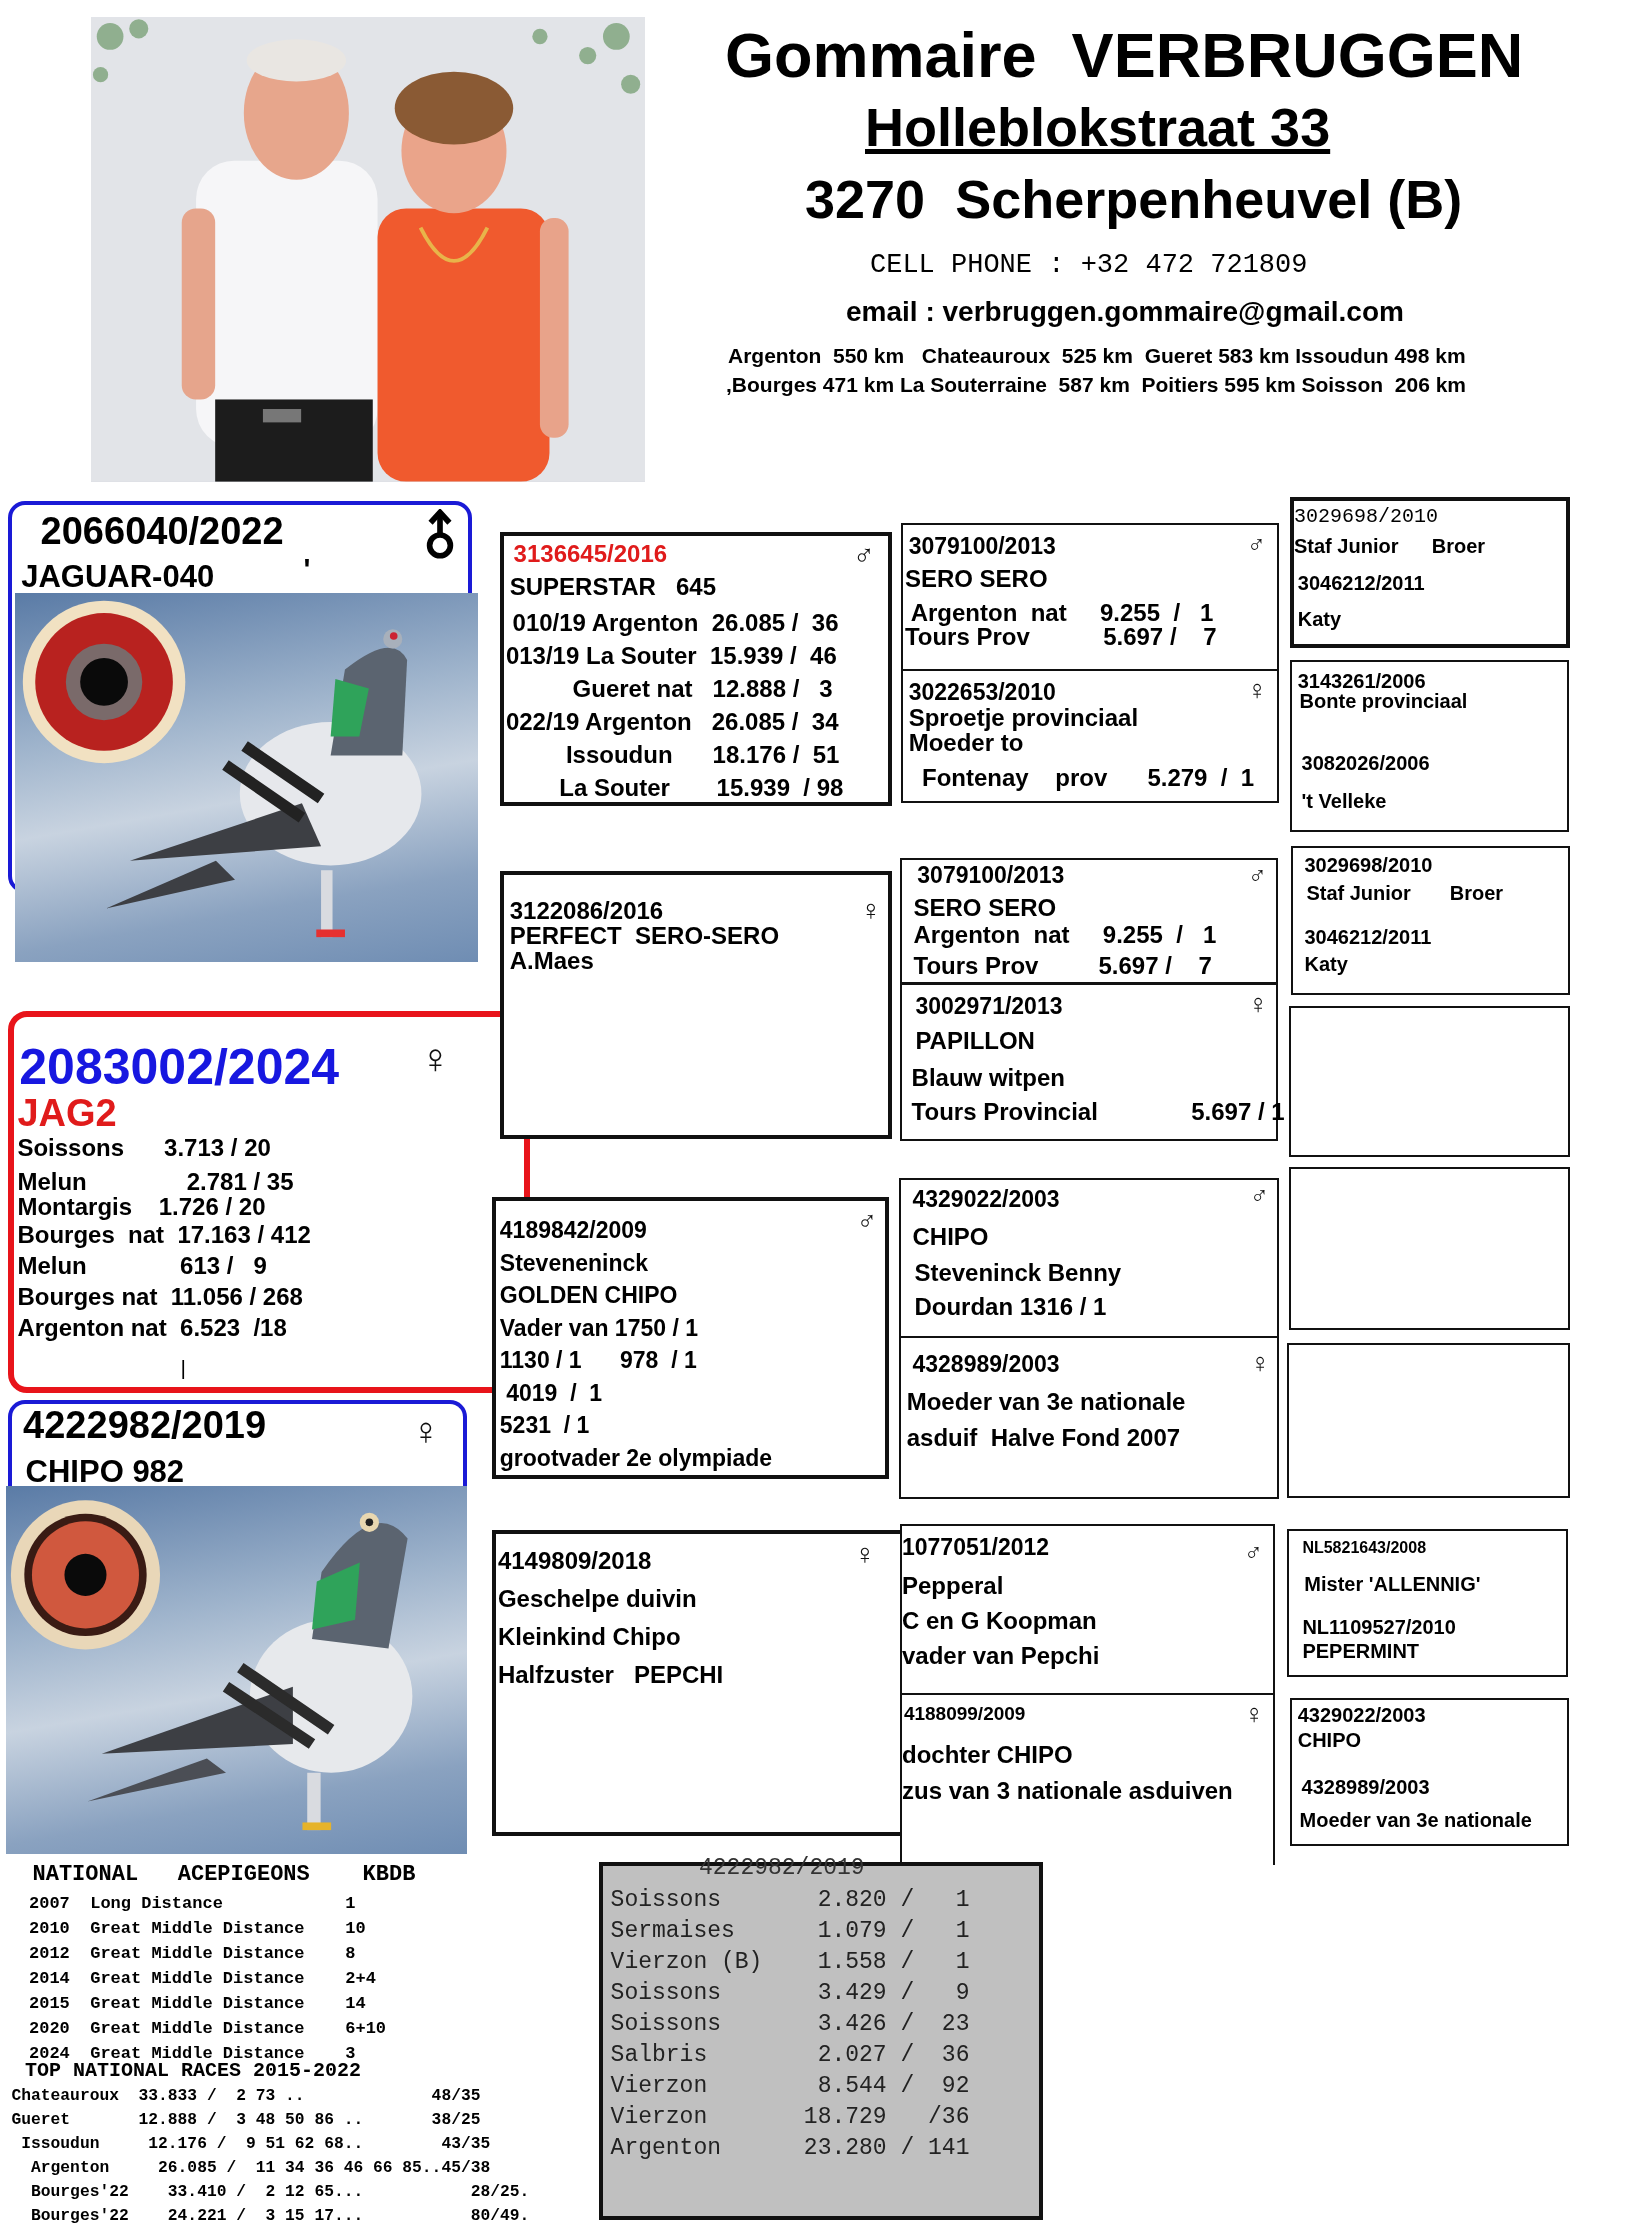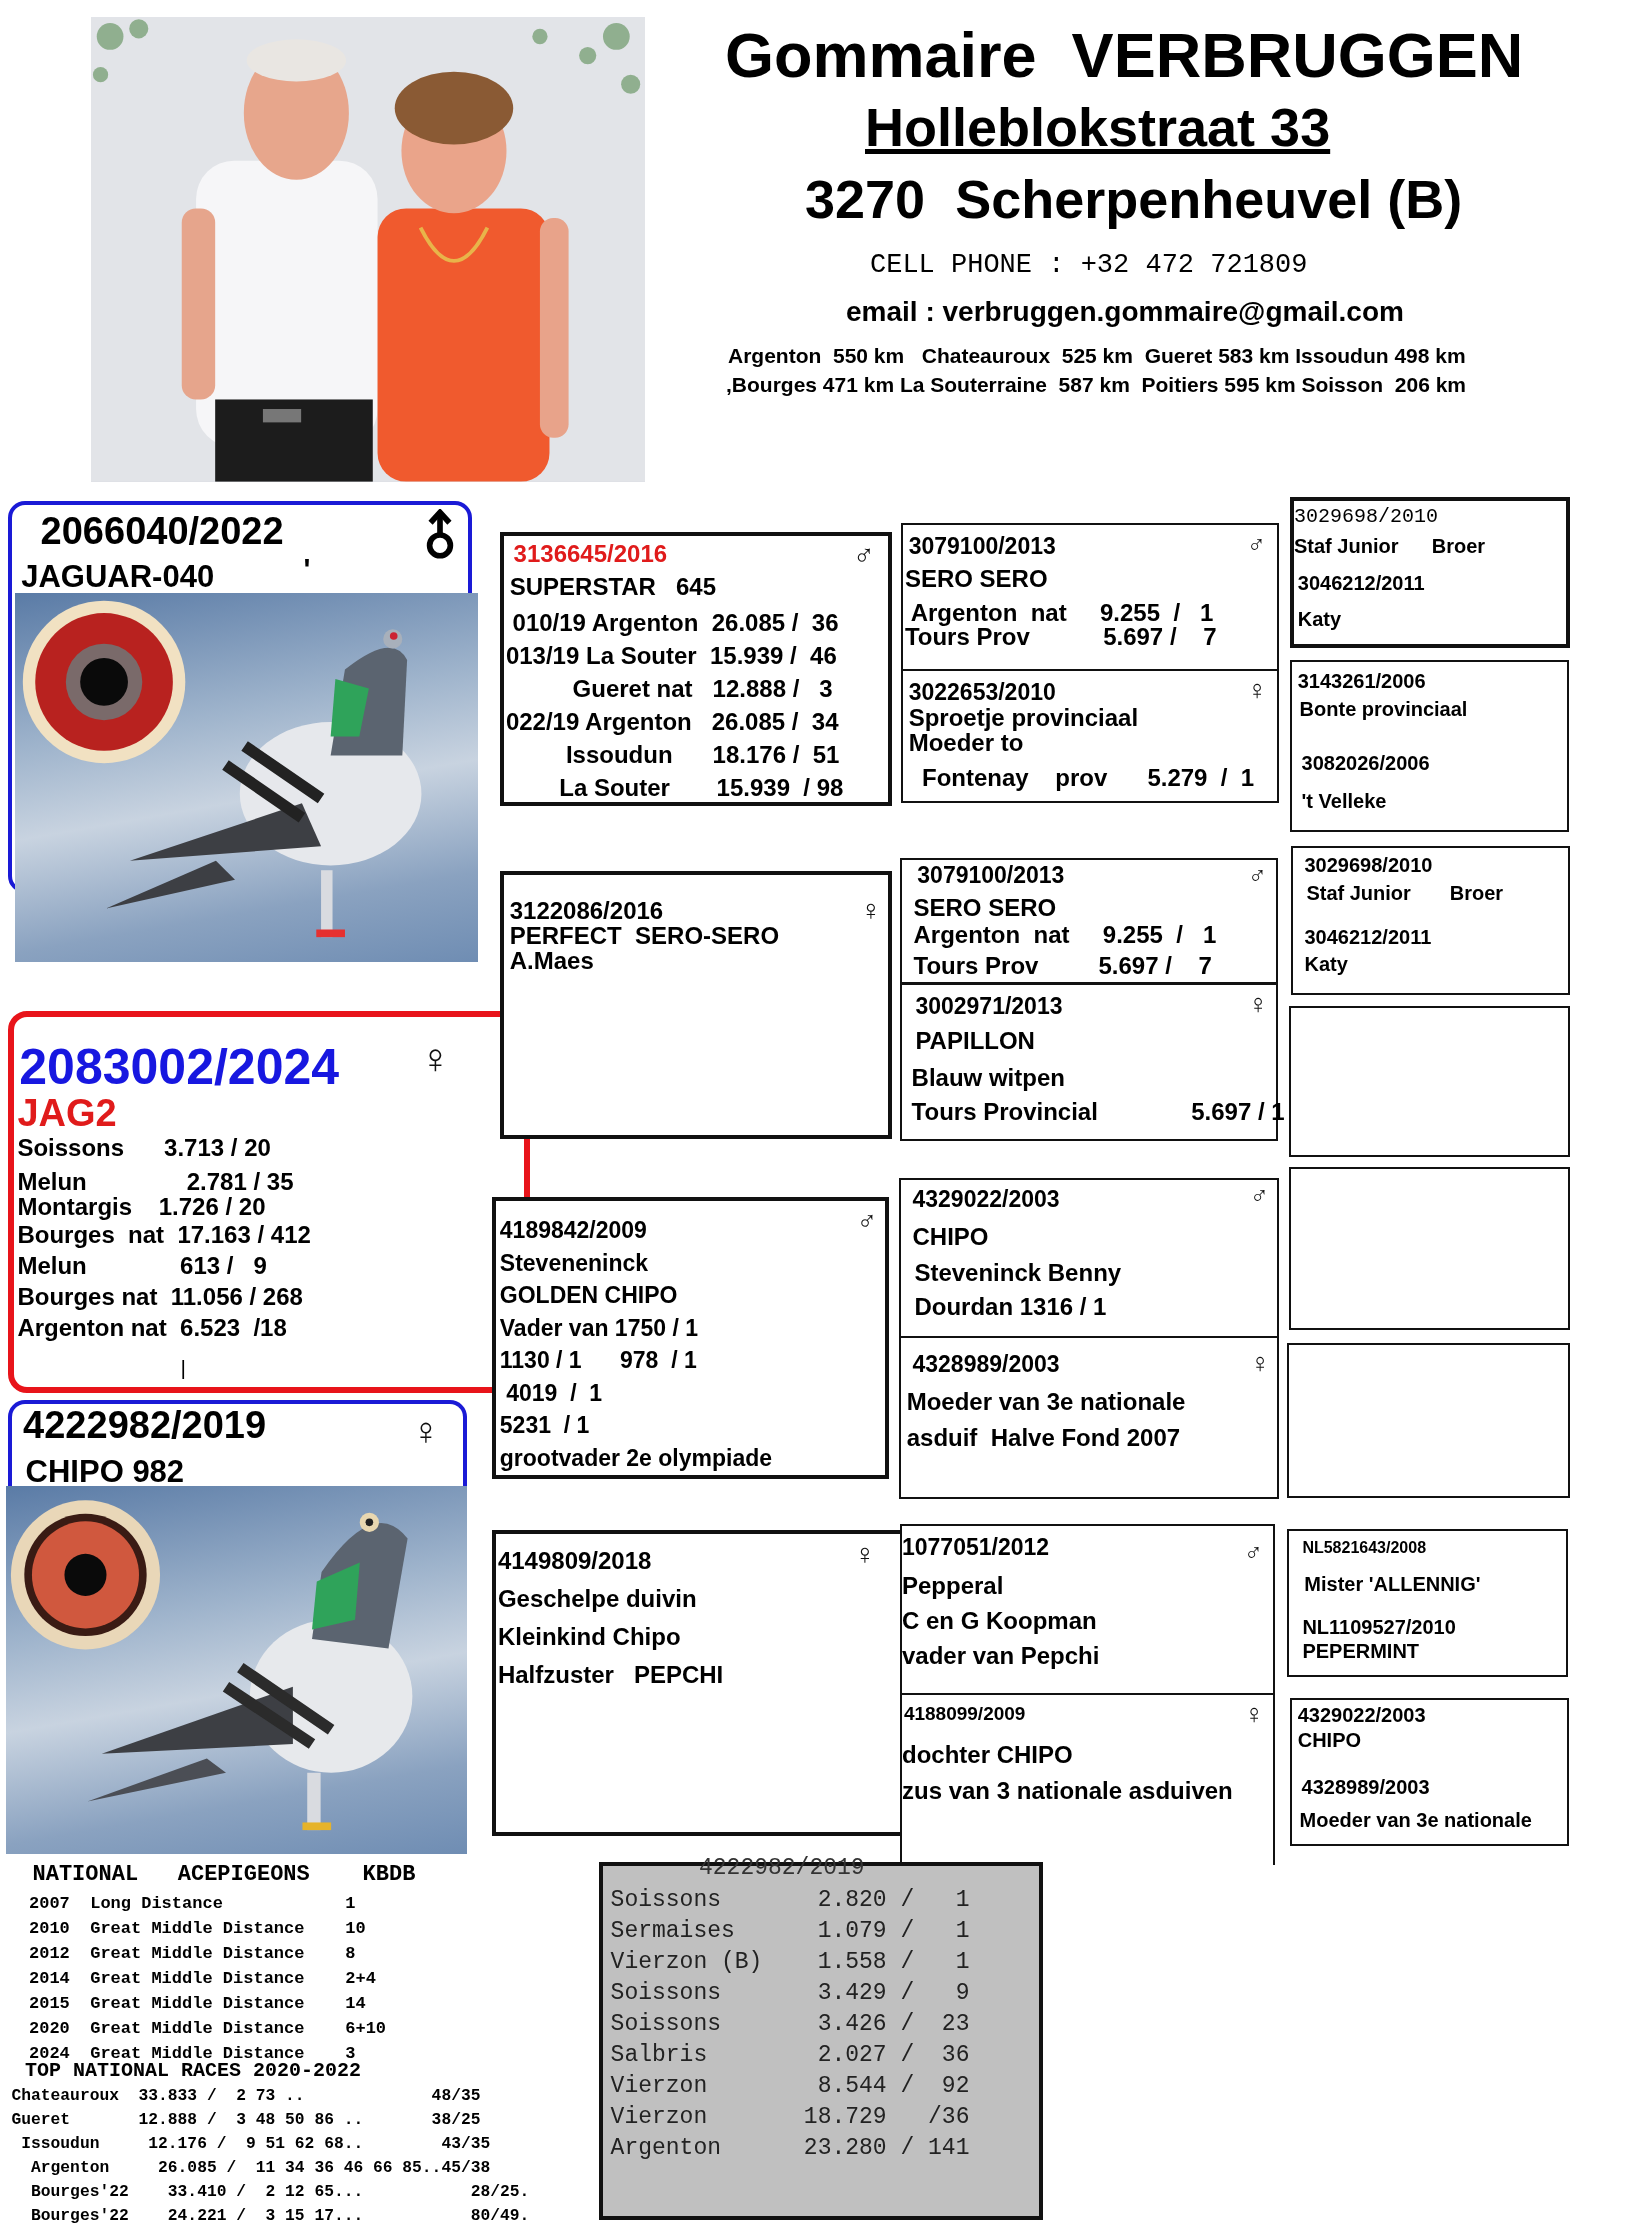--- a/index.html
+++ b/index.html
@@ -254,21 +254,21 @@
 </div>
 
 <div class="box thick" style="left:1290px;top:497px;width:280px;height:151px;">
   <div class="abs mono" style="left:0px;top:3.8px;font-size:20px;font-weight:normal;">3029698/2010</div>
   <div class="abs" style="left:0px;top:34px;font-size:20px;white-space:pre;">Staf Junior      Broer</div>
   <div class="abs" style="left:3.8px;top:71px;font-size:20px;">3046212/2011</div>
   <div class="abs" style="left:3.8px;top:107px;font-size:20px;">Katy</div>
 </div>
 <div class="box" style="left:1290px;top:660px;width:279px;height:172px;">
   <div class="abs" style="left:5.7px;top:7.6px;font-size:20px;">3143261/2006</div>
-  <div class="abs" style="left:7.6px;top:36px;font-size:20px;">Bonte provinciaal</div>
+  <div class="abs" style="left:7.6px;top:28px;font-size:20px;">Bonte provinciaal</div>
   <div class="abs" style="left:9.6px;top:90px;font-size:20px;">3082026/2006</div>
   <div class="abs" style="left:9.6px;top:128px;font-size:20px;">'t Velleke</div>
 </div>
 
 <div class="box" style="left:1291px;top:846px;width:279px;height:149px;">
   <div class="abs" style="left:11.5px;top:5.7px;font-size:20px;">3029698/2010</div>
   <div class="abs" style="left:13.4px;top:34px;font-size:20px;white-space:pre;">Staf Junior       Broer</div>
   <div class="abs" style="left:11.5px;top:78px;font-size:20px;">3046212/2011</div>
   <div class="abs" style="left:11.5px;top:105px;font-size:20px;">Katy</div>
 </div>
@@ -294,21 +294,21 @@
   <div class="line" style="left:32.5px;top:0;font-size:22px;font-family:Liberation Mono, monospace;">NATIONAL   ACEPIGEONS    KBDB</div>
   <div class="abs" style="left:29px;top:29px;font-size:17px;line-height:25px;">
     <div class="line" style="position:relative;">2007  Long Distance            1</div>
     <div class="line" style="position:relative;">2010  Great Middle Distance    10</div>
     <div class="line" style="position:relative;">2012  Great Middle Distance    8</div>
     <div class="line" style="position:relative;">2014  Great Middle Distance    2+4</div>
     <div class="line" style="position:relative;">2015  Great Middle Distance    14</div>
     <div class="line" style="position:relative;">2020  Great Middle Distance    6+10</div>
     <div class="line" style="position:relative;">2024  Great Middle Distance    3</div>
   </div>
-  <div class="line" style="left:25px;top:197px;font-size:20px;">TOP NATIONAL RACES 2020-2022</div>
+  <div class="line" style="left:25px;top:197px;font-size:20px;">TOP NATIONAL RACES 2015-2022</div>
   <div class="abs" style="left:11.5px;top:222px;font-size:16.3px;line-height:24px;">
     <div class="line" style="position:relative;">Chateauroux  33.833 /  2 73 ..             48/35</div>
     <div class="line" style="position:relative;">Gueret       12.888 /  3 48 50 86 ..       38/25</div>
     <div class="line" style="position:relative;"> Issoudun     12.176 /  9 51 62 68..        43/35</div>
     <div class="line" style="position:relative;">  Argenton     26.085 /  11 34 36 46 66 85..45/38</div>
     <div class="line" style="position:relative;">  Bourges'22    33.410 /  2 12 65...           28/25.</div>
     <div class="line" style="position:relative;">  Bourges'22    24.221 /  3 15 17...           80/49.</div>
   </div>
 </div>
 

